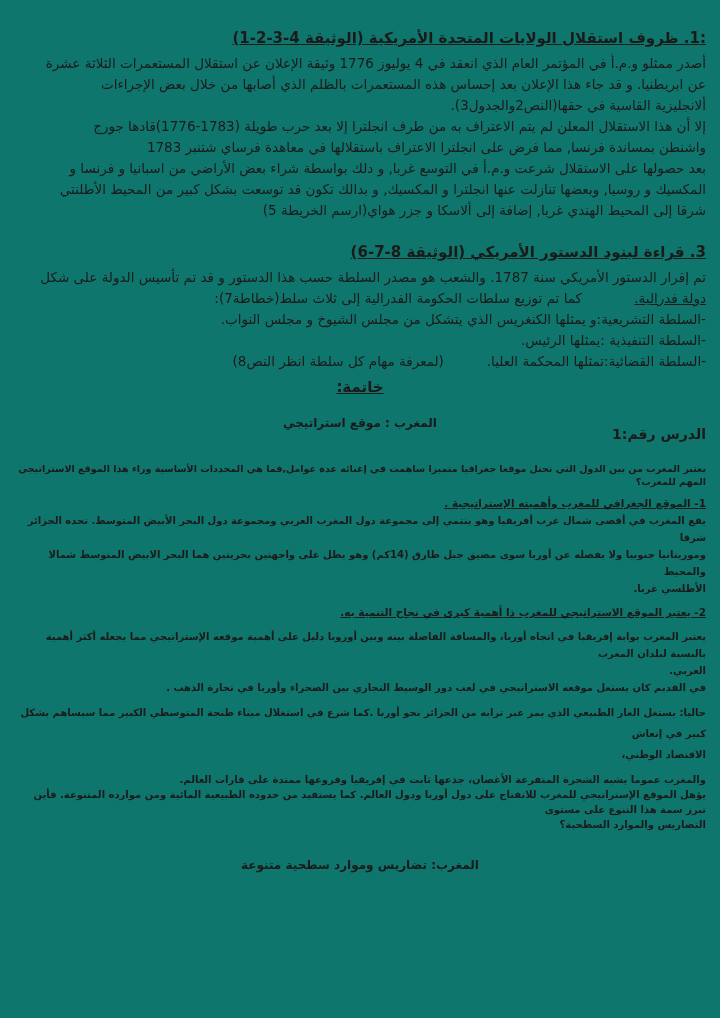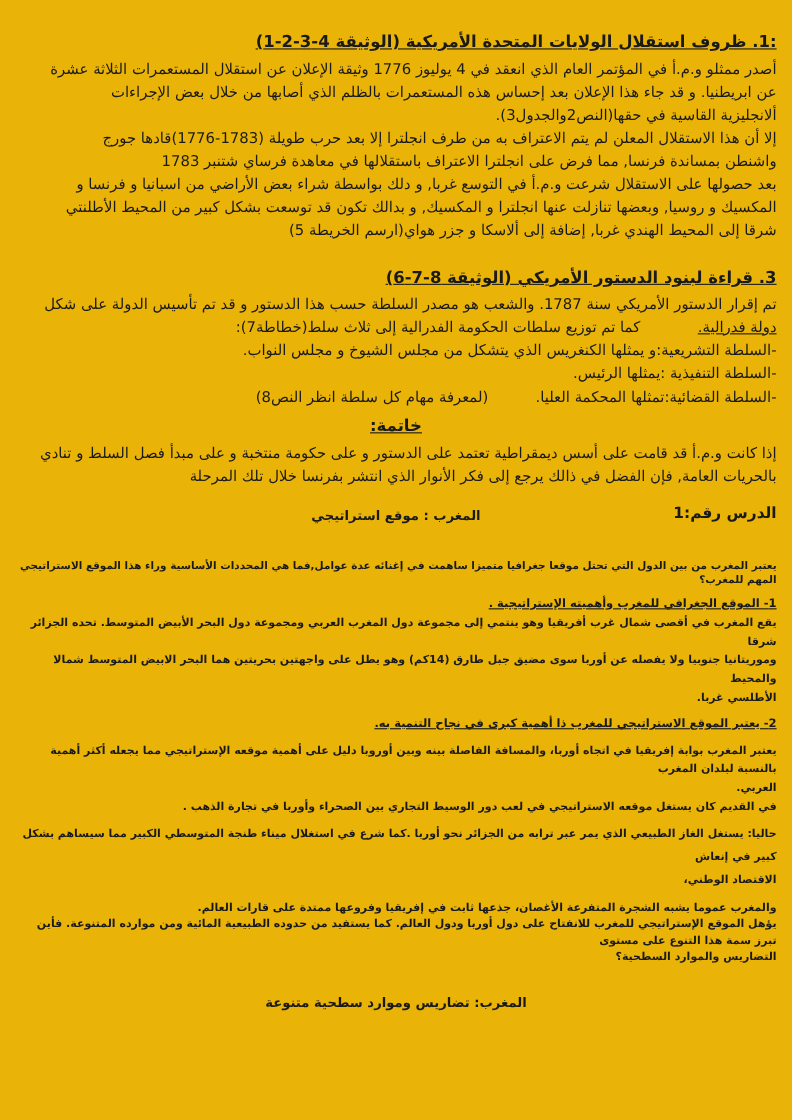--- a/index.html
+++ b/index.html
@@ -1,20 +1,20 @@
 <!DOCTYPE html>
 <html lang="ar" dir="rtl"><head>
 <meta charset="utf-8">
 <style>
   html,body{margin:0;padding:0;background:#e8e8e8;}
   .page{
     position:relative;
     width:720px;height:1018px;
     margin:0 auto;
-    background:#eab308;
+    background:#0f766e;
     color:#1a1a1a;
     direction:rtl;
     box-sizing:border-box;
     padding:28px 14px 0 14px;
     font-family:"DejaVu Sans",sans-serif;
     overflow:hidden;
     text-align:right;
   }
   .lines{white-space:pre-line;}
   
@@ -35,21 +35,21 @@
     font-size:10px;
     line-height:13px;
     font-weight:normal;
   }
   .lesson-row{
     position:relative;
     margin-top:12px;
     min-height:26px;
   }
   .lesson-num{
-    position:absolute;right:0;top:3px;
+    position:absolute;right:0;top:16px;
     font-size:14px;font-weight:bold;
   }
   .lesson-title{
     text-align:center;
     font-size:12px;font-weight:bold;
     line-height:26px;
   }
   .geo-intro{
     margin-top:26px;
     font-size:9.5px;font-weight:bold;line-height:13px;
@@ -88,22 +88,20 @@
 شرقا  إلى المحيط الهندي غربا, إضافة إلى ألاسكا و جزر هواي(ارسم الخريطة 5)</div>
 
     <h2 class="h-head mt-s3">3. قراءة لبنود الدستور الأمريكي (الوثيقة 8-7-6)</h2>
     <div class="h-body">تم إقرار الدستور الأمريكي سنة 1787. والشعب هو مصدر السلطة حسب هذا الدستور و قد تم تأسيس الدولة على شكل</div>
     <div class="h-body"><span class="u">دولة فدرالية.</span><span> كما تم توزيع سلطات الحكومة الفدرالية إلى ثلاث سلط(خطاطة7):</span></div>
     <div class="h-body lines">-السلطة التشريعية:و يمثلها الكنغريس الذي يتشكل من مجلس الشيوخ و مجلس النواب.
 -السلطة التنفيذية :يمثلها الرئيس.
 -السلطة القضائية:تمثلها المحكمة العليا.&nbsp;&nbsp;&nbsp;&nbsp;&nbsp;&nbsp;&nbsp;&nbsp;&nbsp;&nbsp;(لمعرفة مهام كل سلطة انظر النص8)</div>
 
     <h2 class="h-head mt-concl">خاتمة:</h2>
-    <div class="h-body lines">إذا كانت و.م.أ قد قامت على أسس ديمقراطية تعتمد على الدستور و على حكومة منتخبة و على مبدأ فصل السلط و تنادي
-بالحريات العامة, فإن الفضل في ذالك يرجع إلى فكر الأنوار الذي انتشر بفرنسا خلال تلك المرحلة</div>
   </section>
 
   <section>
 
 
     <div class="lesson-row">
       <div class="lesson-num">الدرس رقم:1</div>
       <div class="lesson-title">المغرب : موقع استراتيجي</div>
     </div>
 

